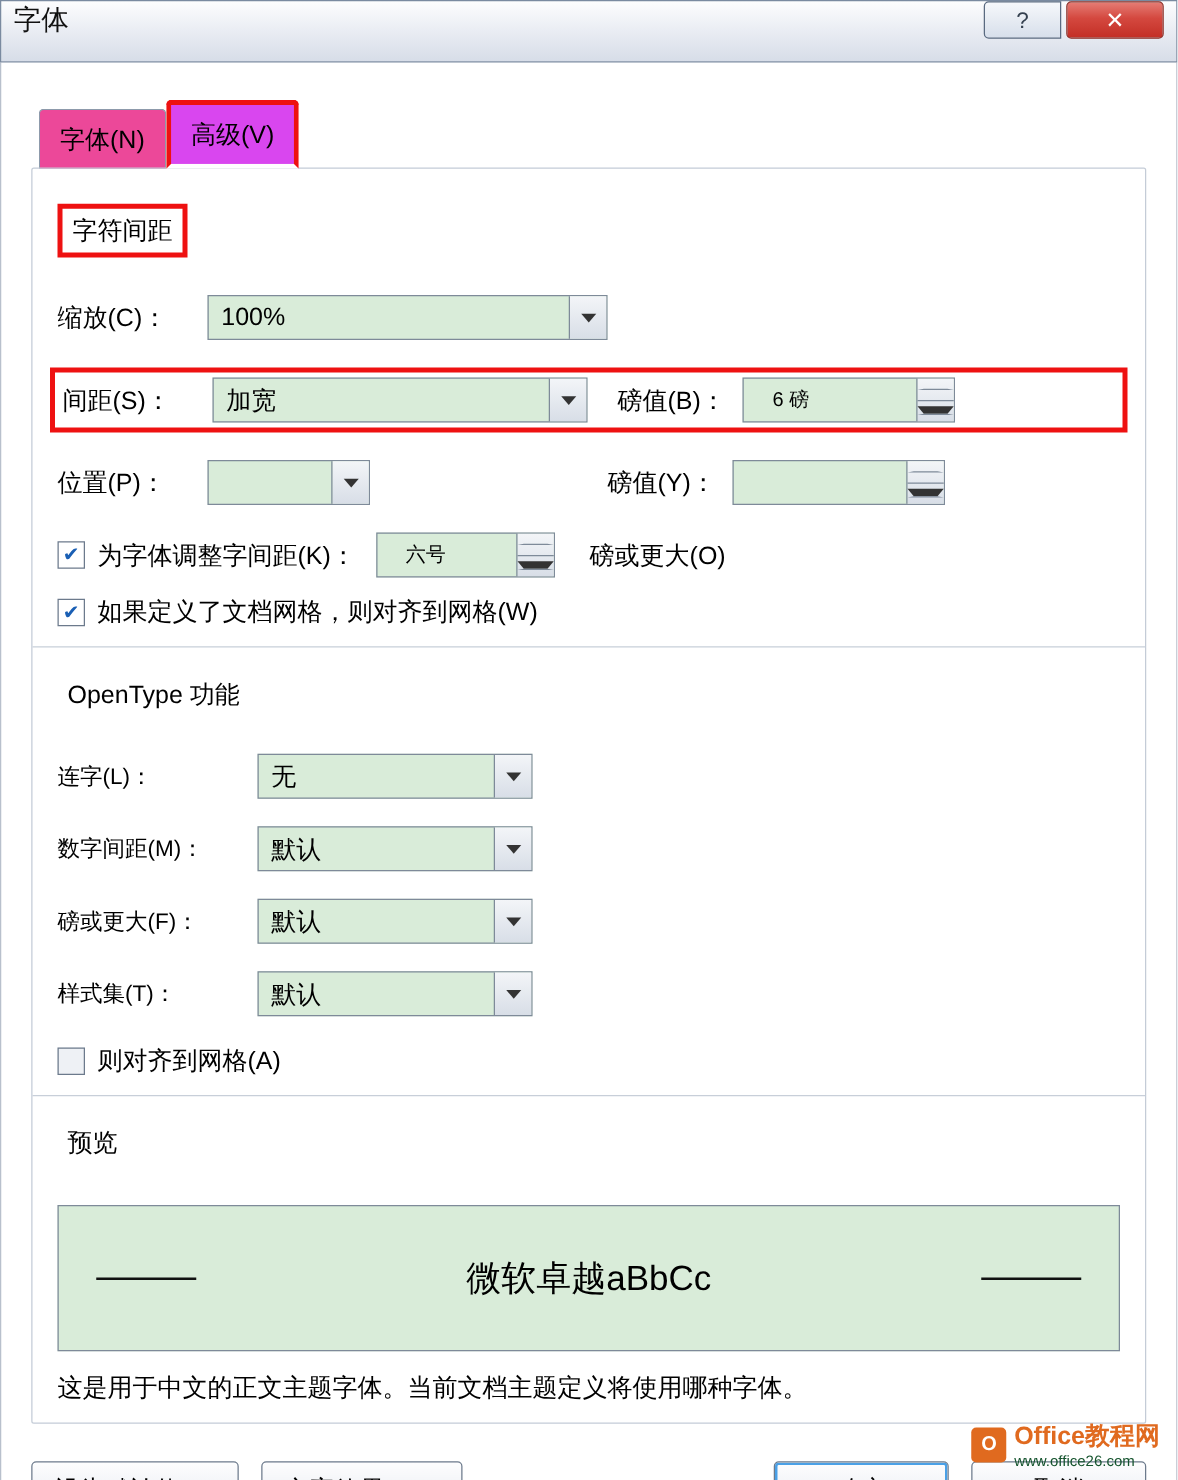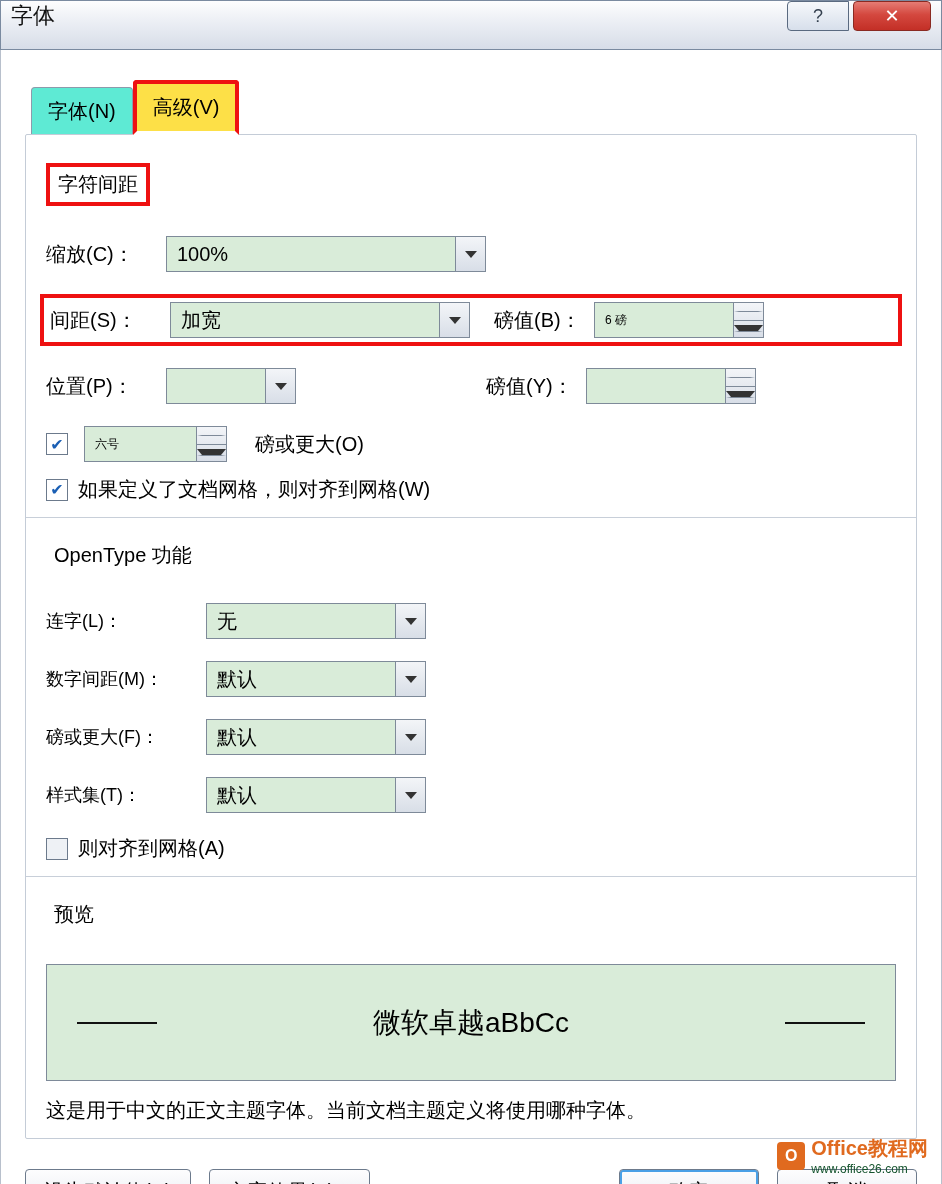--- a/index.html
+++ b/index.html
@@ -46,25 +46,25 @@
   .tabs { display: flex; align-items: flex-end; margin-left: 6px; margin-bottom: -1px; }
   .tab {
     padding: 10px 16px;
     border: 1px solid #8d9aab;
     background: #f2f4f7;
     font-size: 20px;
     border-bottom: none;
     border-top-left-radius: 4px;
     border-top-right-radius: 4px;
   }
-  .tab.inactive { background: #5eead4; }
+  .tab.inactive { background: #ec4899; }
   .tab.active {
     border: 4px solid #e11;
     border-bottom: 4px solid #fff;
-    background: #fde047;
+    background: #d946ef;
     position: relative; z-index: 2;
   }
   .panel {
     border: 1px solid #c4ccd7;
     border-radius: 2px;
     padding: 22px 20px 14px 20px;
   }
   .section-label {
     font-size: 20px; margin: 6px 0 18px 0;
     display: inline-block;
@@ -85,21 +85,21 @@
     width: 30px; border-left: 1px solid #7e8a99;
     display: flex; align-items: center; justify-content: center;
     background: linear-gradient(to bottom,#f3f5f8,#d8dee7);
   }
   .spin {
     display: flex; align-items: stretch;
     border: 1px solid #7e8a99;
     background: #d9ecd9;
     height: 36px;
   }
-  .spin .val { flex:1; padding:4px 10px; font-size:12px; display:flex; align-items:center; }
+  .spin .val { flex:1; padding:4px 23px; font-size:16px; display:flex; align-items:center; }
   .spin .arrows {
     width: 30px; border-left:1px solid #7e8a99;
     display:flex; flex-direction:column;
     background: linear-gradient(to bottom,#f3f5f8,#d8dee7);
   }
   .spin .arrows div { flex:1; display:flex; align-items:center; justify-content:center; font-size:10px; }
   .spin .arrows div:first-child { border-bottom:1px solid #7e8a99; }
   .tri-down {
     width:0;height:0;border-left:6px solid transparent;border-right:6px solid transparent;border-top:7px solid #333;
   }
@@ -213,20 +213,21 @@
           <div>
               <div class="tri-down-s"></div>
             </div>
         </div>
       </div>
     </div>
 
     
     <div class="chk">
       <div class="chkbox">✔</div>
+      <span>为字体调整字间距(K)：</span>
       <div class="spin" style="width:143px;margin-left:6px">
         <div class="val">六号</div>
         <div class="arrows">
           <div>
               <div class="tri-up-s"></div>
             </div>
           <div>
               <div class="tri-down-s"></div>
             </div>
         </div>

